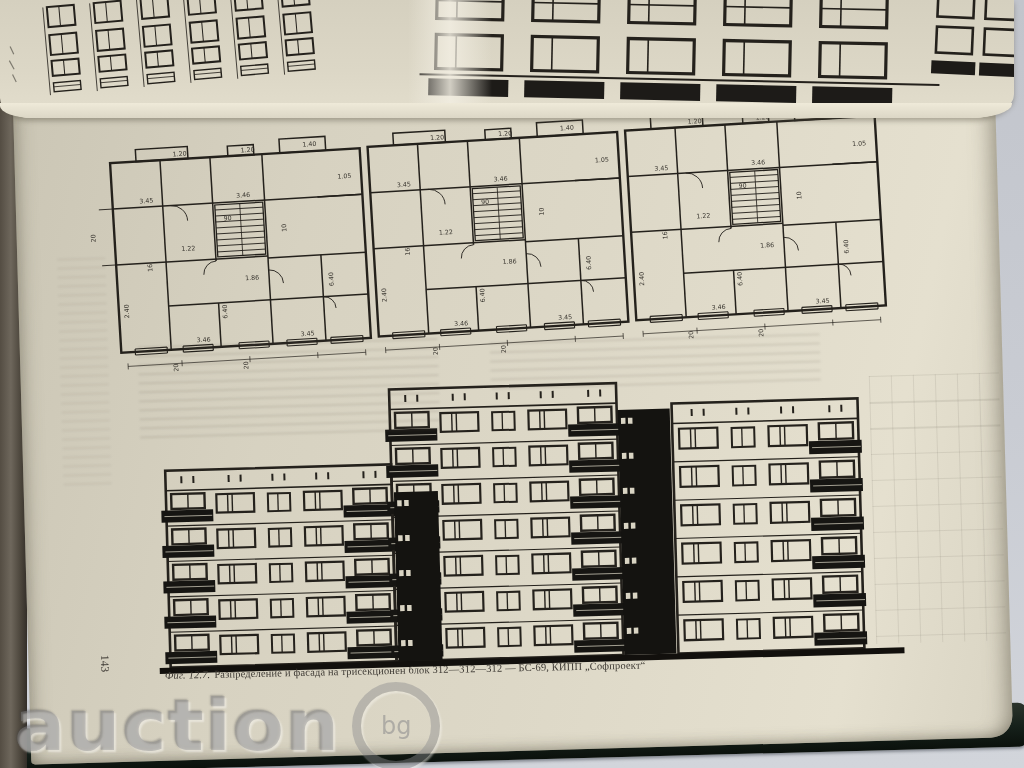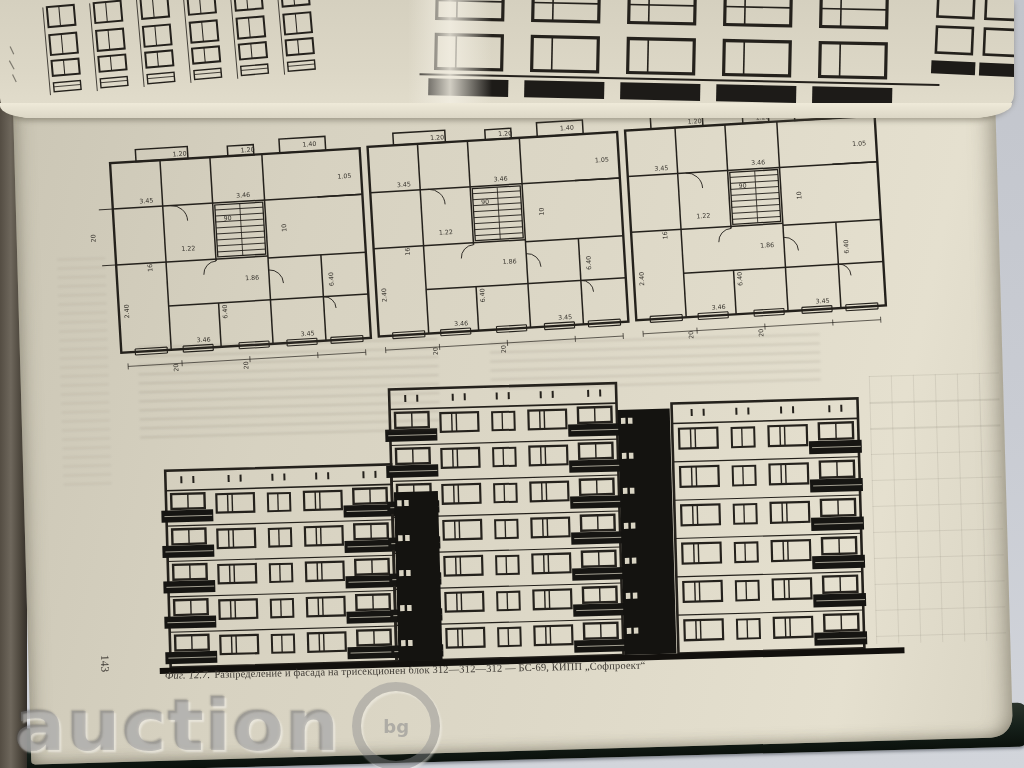--- a/index.html
+++ b/index.html
@@ -47,21 +47,21 @@
         background:linear-gradient(90deg,transparent,rgba(242,238,226,.85),transparent);}
   
   .wm{position:absolute;left:14px;top:682px;display:flex;align-items:center;gap:12px;
       z-index:9;font-family:"DejaVu Sans", sans-serif;pointer-events:none;}
   .wm-text{font-size:76px;font-weight:bold;line-height:1;letter-spacing:1px;
            color:rgba(138,138,141,.42);transform:scaleY(.94);
            text-shadow:2px 2px 2px rgba(248,246,240,.55),-1px -2px 2px rgba(62,62,66,.3);}
   .wm-circle{width:70px;height:70px;border:9px solid rgba(138,138,141,.44);border-radius:50%;
              display:flex;align-items:center;justify-content:center;
              box-shadow:2px 2px 2px rgba(248,246,240,.45),inset 2px 2px 2px rgba(248,246,240,.45);}
-  .wm-badge{font-size:18px;font-weight:bold;color:rgba(130,130,134,.5);}
+  .wm-badge{font-size:24px;font-weight:normal;color:rgba(130,130,134,.5);}
   svg{display:block;}
 </style>
 </head>
 <body>
 
 <div class="scene">
   <div class="bg"></div>
   <div class="cover"></div>
   <div class="spine"></div>
 

